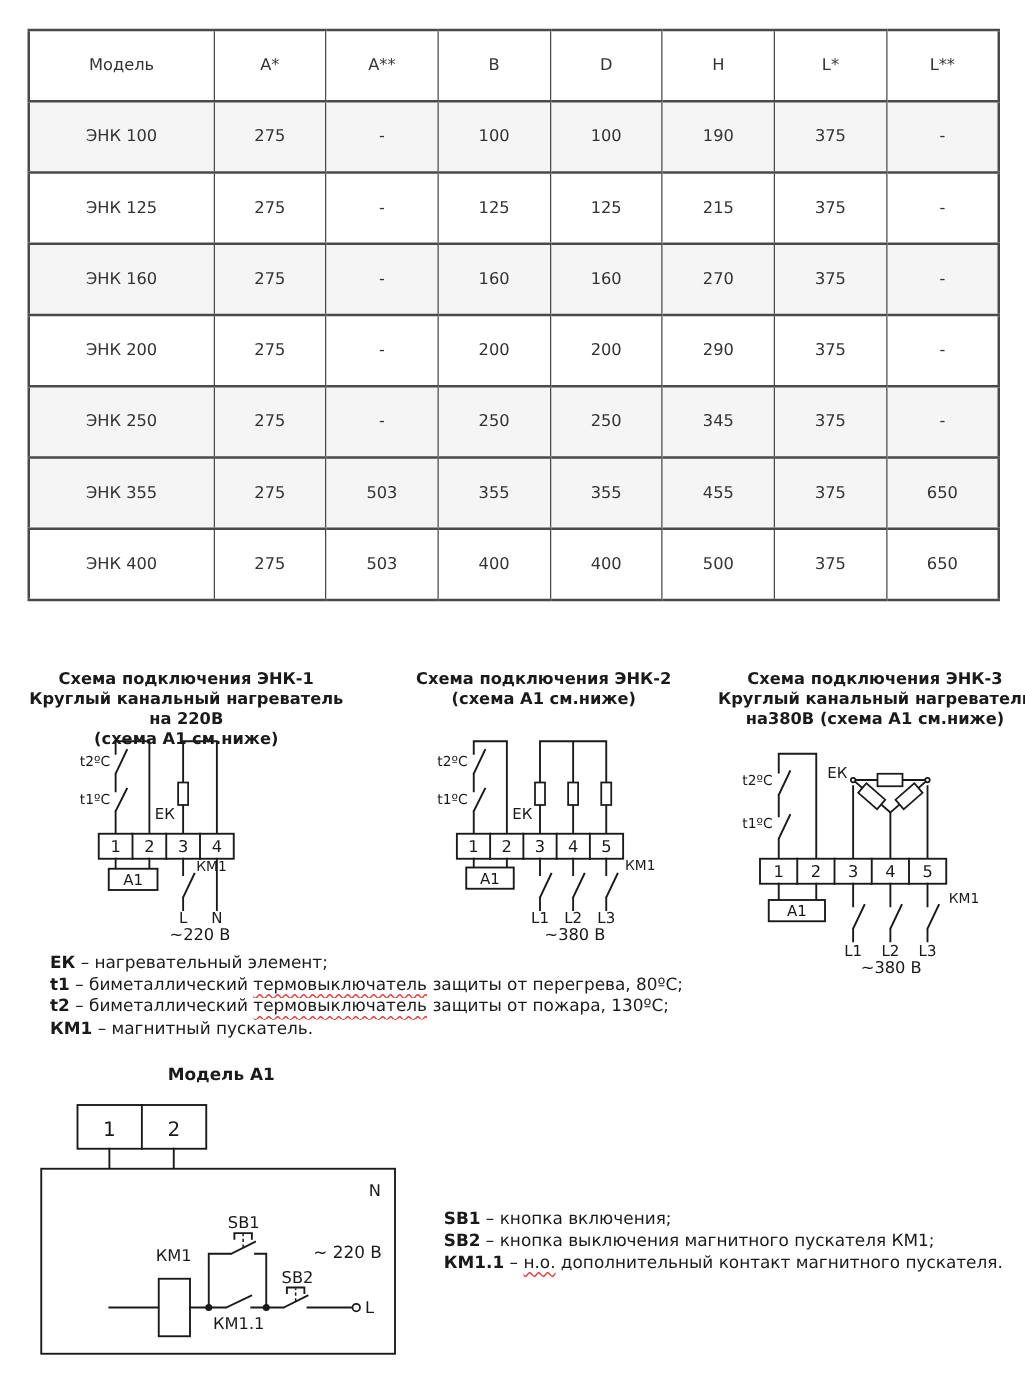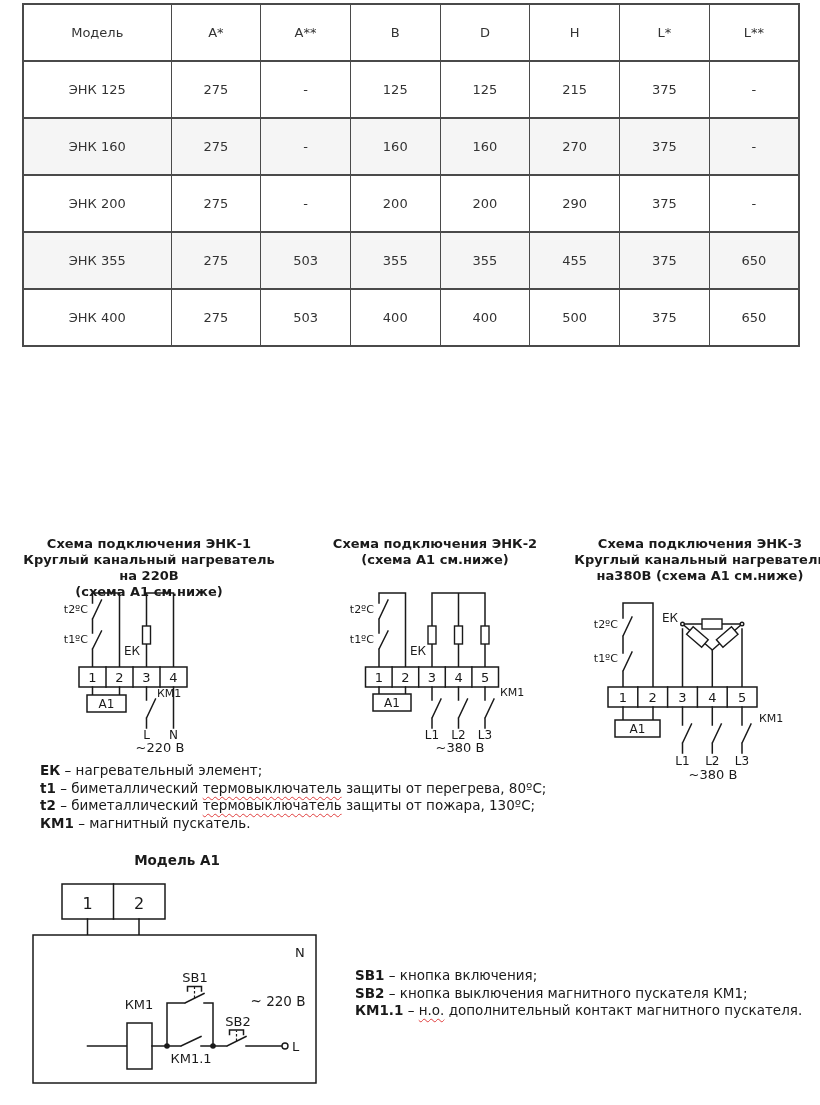--- a/index.html
+++ b/index.html
@@ -1,20 +1,20 @@
 <!DOCTYPE html>
 <html><head>
 <meta charset="utf-8">
 <style>
   html,body{margin:0;padding:0;background:#fff;}
   body{font-family:"DejaVu Sans","Liberation Sans",sans-serif;color:#333;}
   #page{position:relative;width:820px;height:1105px;background:#fff;overflow:hidden;}
 
   
-  table.dims{position:absolute;left:22px;top:3px;width:778px;border-collapse:collapse;table-layout:fixed;
+  table.dims{position:absolute;left:22px;top:23px;width:778px;border-collapse:collapse;table-layout:fixed;
              border:2px solid #4a4a4a;font-size:13px;color:#333;}
   table.dims th,table.dims td{border-left:1px solid #4a4a4a;border-right:1px solid #4a4a4a;
              border-top:2px solid #4a4a4a;border-bottom:2px solid #4a4a4a;
              text-align:center;vertical-align:middle;height:55px;padding:0;font-weight:normal;}
   table.dims thead tr{background:#ffffff;}
   table.dims tbody tr.alt{background:#f5f5f5;}
 
   
   .dg-title{position:absolute;top:536px;width:272px;text-align:center;font-weight:bold;
             font-size:13px;line-height:16px;color:#1a1a1a;}
@@ -70,20 +70,30 @@
           <th>A*</th>
           <th>A**</th>
           <th>B</th>
           <th>D</th>
           <th>H</th>
           <th>L*</th>
           <th>L**</th>
         </tr>
       </thead>
     <tbody>
+        <tr class="alt">
+          <td>ЭНК 100</td>
+          <td>275</td>
+          <td>-</td>
+          <td>100</td>
+          <td>100</td>
+          <td>190</td>
+          <td>375</td>
+          <td>-</td>
+        </tr>
         <tr>
           <td>ЭНК 125</td>
           <td>275</td>
           <td>-</td>
           <td>125</td>
           <td>125</td>
           <td>215</td>
           <td>375</td>
           <td>-</td>
         </tr>
@@ -97,20 +107,30 @@
           <td>375</td>
           <td>-</td>
         </tr>
         <tr>
           <td>ЭНК 200</td>
           <td>275</td>
           <td>-</td>
           <td>200</td>
           <td>200</td>
           <td>290</td>
+          <td>375</td>
+          <td>-</td>
+        </tr>
+        <tr class="alt">
+          <td>ЭНК 250</td>
+          <td>275</td>
+          <td>-</td>
+          <td>250</td>
+          <td>250</td>
+          <td>345</td>
           <td>375</td>
           <td>-</td>
         </tr>
         <tr class="alt">
           <td>ЭНК 355</td>
           <td>275</td>
           <td>503</td>
           <td>355</td>
           <td>355</td>
           <td>455</td>

